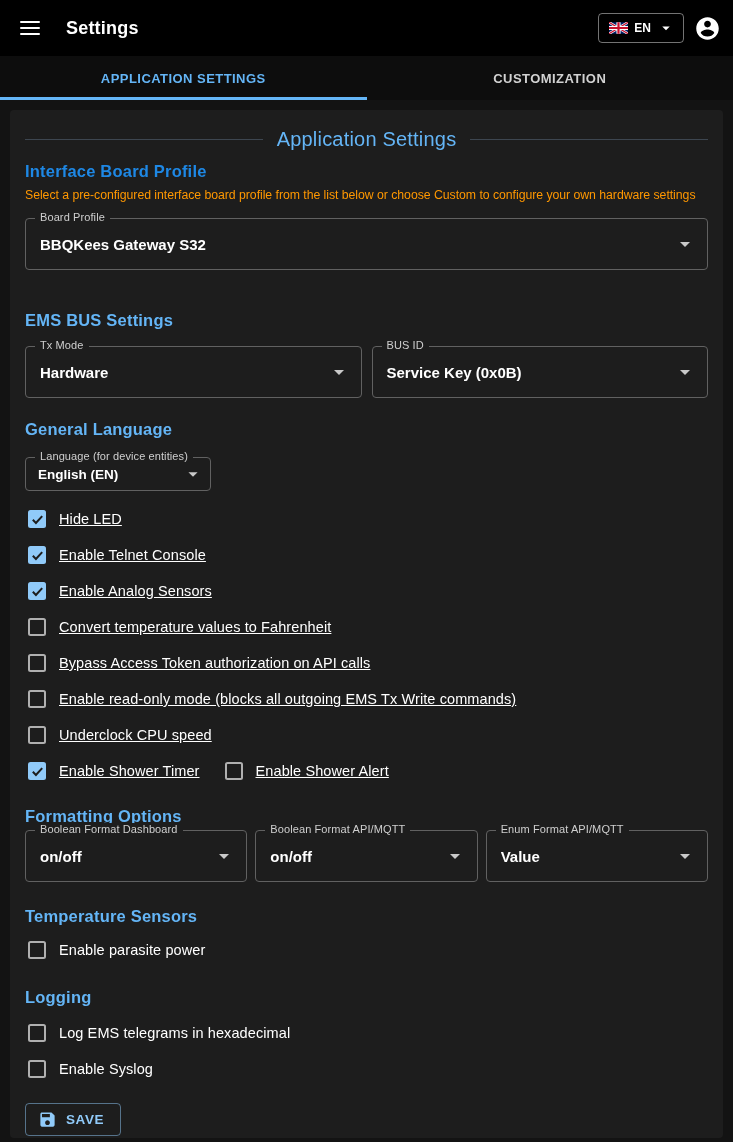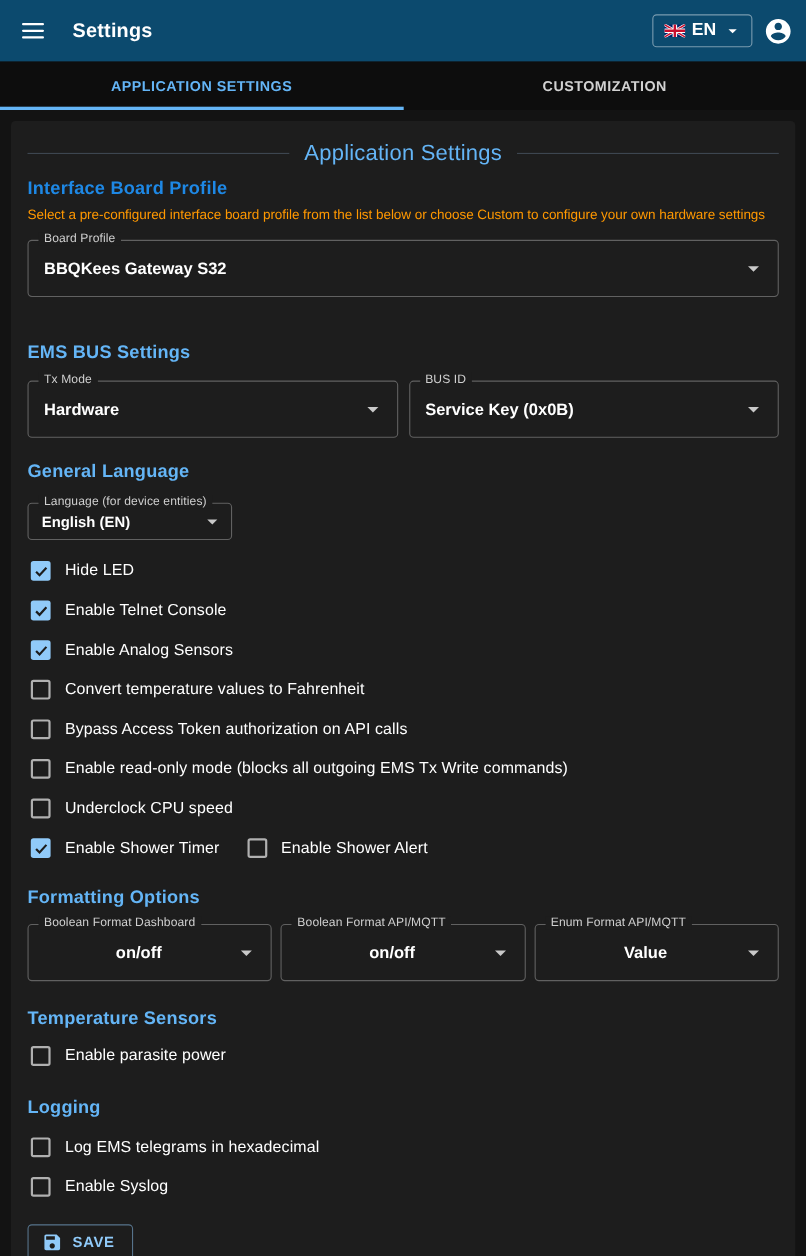--- a/index.html
+++ b/index.html
@@ -5,35 +5,35 @@
   * { margin:0; padding:0; box-sizing:border-box; }
   html,body { width:733px; height:1142px; }
   body {
     font-family:"Liberation Sans", sans-serif;
     background:#131313;
     color:#fff;
     overflow:hidden;
   }
   
   .appbar {
-    height:56px; background:#0c4a6e;
+    height:56px; background:#000000;
     display:flex; align-items:center; padding:0 12px 0 14px;
   }
   .menu-btn { width:32px; height:32px; display:flex; align-items:center; justify-content:center; cursor:pointer; }
   .menu-btn .bars { width:20px; }
   .menu-btn .bars div { height:2.5px; background:#fff; border-radius:1px; margin:3.5px 0; }
   .app-title { font-size:18px; font-weight:700; margin-left:20px; letter-spacing:0.2px; }
   .appbar-right { margin-left:auto; display:flex; align-items:center; gap:10px; }
   .lang-select {
     display:flex; align-items:center; gap:6px;
     border:1px solid rgba(255,255,255,0.45); border-radius:4px;
     padding:6px 8px 6px 10px; cursor:pointer; height:30px;
   }
   .lang-select .flag { width:19px; height:12px; display:block; }
-  .lang-code { font-size:16px; font-weight:700; color:#fff; }
+  .lang-code { font-size:12px; font-weight:700; color:#fff; }
   .lang-caret { width:18px; height:18px; fill:#fff; }
   .avatar { width:27px; height:27px; fill:#fff; }
   
   .tabbar { height:44px; background:#0d0d0d; display:flex; position:relative; }
   .tab {
     flex:1; display:flex; align-items:center; justify-content:center;
     font-size:13px; font-weight:700; letter-spacing:0.45px; cursor:pointer;
   }
   .tab.active { color:#64b5f6; }
   .tab.inactive { color:#d2d2d2; }
@@ -171,21 +171,21 @@
   
   <h2 class="section-h" style="margin-top:22px;">General Language</h2>
   <div class="select small" style="margin-top:18px;">
     <span class="flabel">Language (for device entities)</span>
     <span class="sel-value">English (EN)</span>
     <svg class="caret" viewBox="0 0 24 24">
         <path d="M7 10l5 5 5-5z"></path>
       </svg>
   </div>
 
-  <div style="margin-top:10px;">
+  <div style="margin-top:10px;text-decoration:underline;">
     <label class="cb checked">
       <span class="box">
           <svg class="check" viewBox="0 0 24 24">
             <path d="M4.5 12.5l5 5 10-11" stroke="#1d1d1d" stroke-width="3.2" fill="none"></path>
           </svg>
         </span>
       <span class="cb-label">Hide LED</span>
     </label>
     <label class="cb checked">
       <span class="box">
@@ -230,21 +230,21 @@
       </label>
       <label class="cb cb-gap unchecked">
         <span class="box"></span>
         <span class="cb-label">Enable Shower Alert</span>
       </label>
     </div>
   </div>
 
   
   <h2 class="section-h" style="margin-top:18px;">Formatting Options</h2>
-  <div class="sel-row3" style="margin-top:14px;text-align:center;">
+  <div class="sel-row3" style="margin-top:4px;">
     <div class="select">
       <span class="flabel">Boolean Format Dashboard</span>
       <span class="sel-value">on/off</span>
       <svg class="caret" viewBox="0 0 24 24">
           <path d="M7 10l5 5 5-5z"></path>
         </svg>
     </div>
     <div class="select">
       <span class="flabel">Boolean Format API/MQTT</span>
       <span class="sel-value">on/off</span>

